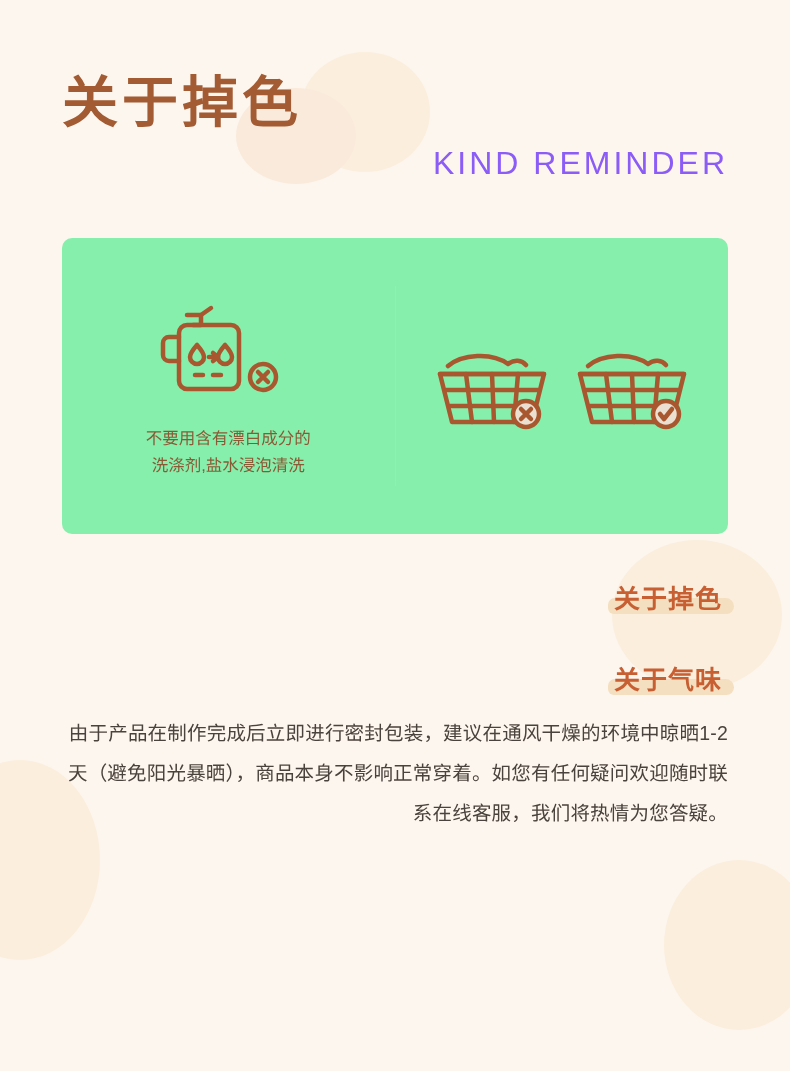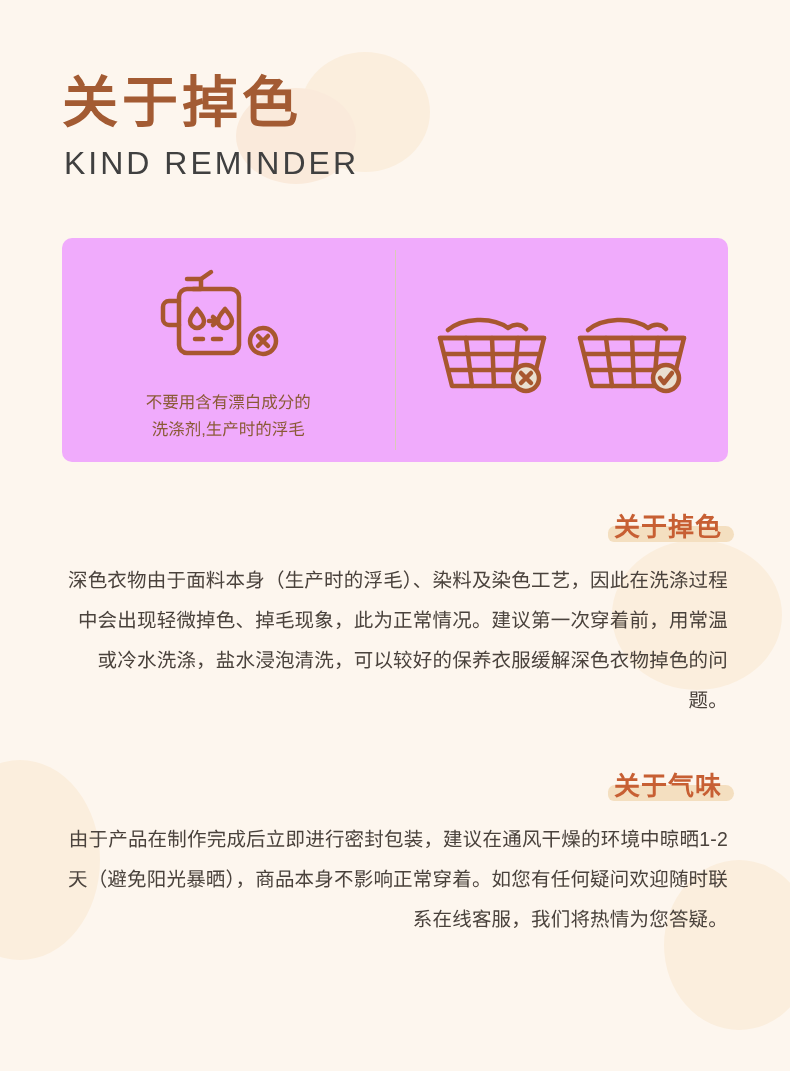--- a/index.html
+++ b/index.html
@@ -41,32 +41,33 @@
   .title-cn {
     font-size: 56px;
     font-weight: bold;
     color: #a35b33;
     letter-spacing: 4px;
     line-height: 1.12;
     margin: 0;
   }
   .title-en {
     font-size: 32px;
-    color: #404040;
+    color: #8b5cf6;
     letter-spacing: 3px;
     margin: 10px 0 0 2px;
     font-weight: 400;
+    text-align: right;
   }
 
   
   .icon-card {
     margin-top: 56px;
-    background: #f0abfc;
+    background: #86efac;
     border-radius: 10px;
-    height: 224px;
+    height: 296px;
     display: flex;
     align-items: center;
     position: relative;
   }
   .icon-col {
     flex: 1;
     display: flex;
     flex-direction: column;
     align-items: center;
     justify-content: center;
@@ -154,21 +155,21 @@
           <path d="M60 60 l5 4 l-5 4"></path>
 
           <path d="M42 82 h8 M60 82 h8"></path>
 
           <circle cx="110" cy="84" r="13"></circle>
           <path d="M105 79 l10 10 M115 79 l-10 10"></path>
         </svg>
       </div>
       <div class="icon-caption">
         <div>不要用含有漂白成分的</div>
-        <div>洗涤剂,生产时的浮毛</div>
+        <div>洗涤剂,盐水浸泡清洗</div>
       </div>
     </div>
 
     <div class="icon-divider"></div>
 
     <div class="icon-col">
       <div class="icon-art">
         <svg width="280" height="112" viewBox="0 0 280 112" fill="none" stroke="#a8572f" stroke-width="4.5" stroke-linecap="round" stroke-linejoin="round">
 
           <path d="M26 36 c14 -12 44 -14 60 -2 c6 -5 14 -4 18 1"></path>
@@ -190,21 +191,20 @@
       </div>
     </div>
 
   </div>
 
   <div class="section">
     <div class="section-head">
       <span class="brush"></span>
       <span class="label">关于掉色</span>
     </div>
-    <p class="section-body">深色衣物由于面料本身（生产时的浮毛）、染料及染色工艺，因此在洗涤过程中会出现轻微掉色、掉毛现象，此为正常情况。建议第一次穿着前，用常温或冷水洗涤，盐水浸泡清洗，可以较好的保养衣服缓解深色衣物掉色的问题。</p>
   </div>
 
   <div class="section">
     <div class="section-head">
       <span class="brush"></span>
       <span class="label">关于气味</span>
     </div>
     <p class="section-body">由于产品在制作完成后立即进行密封包装，建议在通风干燥的环境中晾晒1-2天（避免阳光暴晒），商品本身不影响正常穿着。如您有任何疑问欢迎随时联系在线客服，我们将热情为您答疑。</p>
   </div>
 

